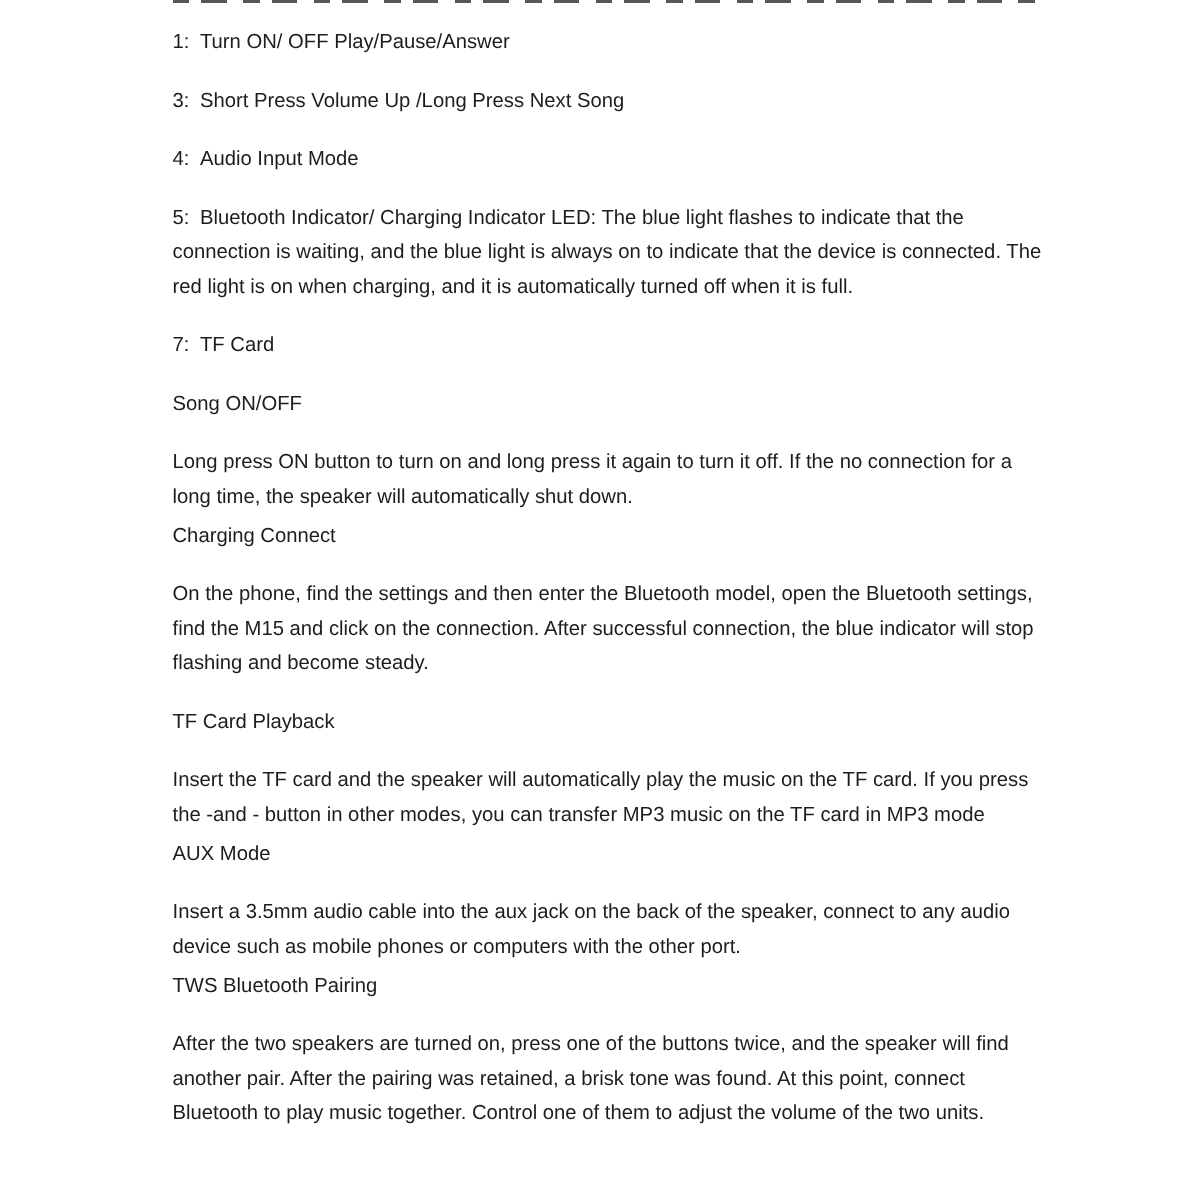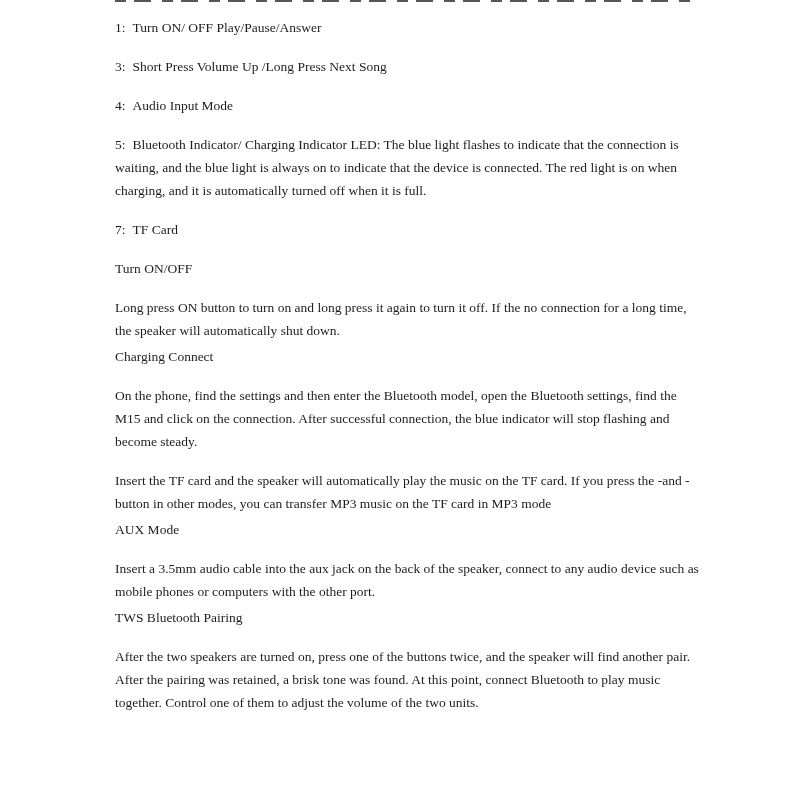--- a/index.html
+++ b/index.html
@@ -6,21 +6,21 @@
     margin: 0;
     padding: 0;
     background: #ffffff;
   }
   .page {
     position: relative;
     width: 740px;
     height: 800px;
     background: #ffffff;
     overflow: hidden;
-    font-family: Liberation Serif, serif;
+    font-family: Liberation Sans, sans-serif;
     color: #1d1d1d;
   }
   
   .clipped-remnant {
     position: absolute;
     top: 0;
     left: 115px;
     width: 578px;
     height: 2px;
     background: repeating-linear-gradient(90deg,
@@ -63,26 +63,27 @@
 
     <p><span class="num">3:</span><span>Short Press Volume Up /Long Press Next Song</span></p>
 
     <p><span class="num">4:</span><span>Audio Input Mode</span></p>
 
     <p><span class="num">5:</span><span>Bluetooth Indicator/ Charging Indicator LED: The blue light flashes to indicate that the connection is waiting, and the blue light is always on to indicate that the device is connected. The red light is on when charging, and it is automatically turned off when it is full.</span></p>
 
 
     <p><span class="num">7:</span><span>TF Card</span></p>
 
-    <h2>Turn ON/OFF</h2>
+    <h2>Song ON/OFF</h2>
     <p>Long press ON button to turn on and long press it again to turn it off. If the no connection for a long time, the speaker will automatically shut down.</p>
 
     <h2 class="tight">Charging Connect</h2>
     <p>On the phone, find the settings and then enter the Bluetooth model, open the Bluetooth settings, find the M15 and click on the connection. After successful connection, the blue indicator will stop flashing and become steady.</p>
 
+    <h2>TF Card Playback</h2>
     <p>Insert the TF card and the speaker will automatically play the music on the TF card. If you press the -and - button in other modes, you can transfer MP3 music on the TF card in MP3 mode</p>
 
     <h2 class="tight">AUX Mode</h2>
     <p>Insert a 3.5mm audio cable into the aux jack on the back of the speaker, connect to any audio device such as mobile phones or computers with the other port.</p>
 
     <h2 class="tight">TWS Bluetooth Pairing</h2>
     <p>After the two speakers are turned on, press one of the buttons twice, and the speaker will find another pair. After the pairing was retained, a brisk tone was found. At this point, connect Bluetooth to play music together. Control one of them to adjust the volume of the two units.</p>
 
   </main>
 </div>

